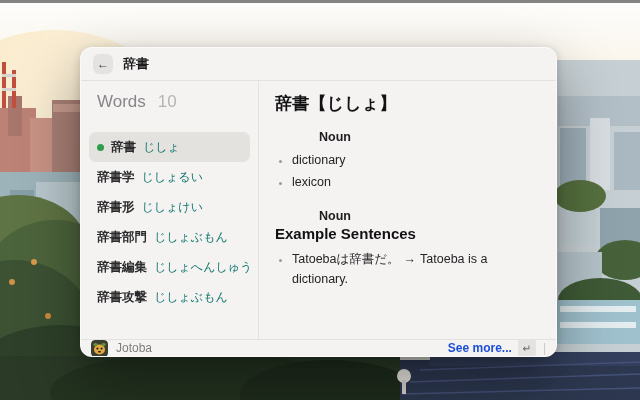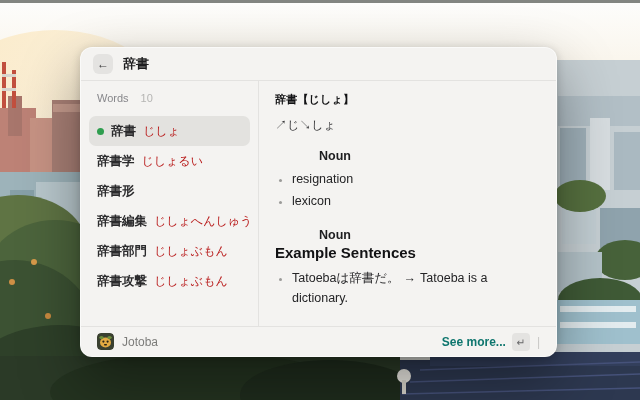--- a/index.html
+++ b/index.html
@@ -23,52 +23,52 @@
          padding:0 12px; border-bottom:1px solid #e3e2e0; }
   .back-btn { width:20px; height:20px; border-radius:6px; background:#e4e3e1;
               color:#3a3a3c; font-size:12px; line-height:1;
               display:flex; align-items:center; justify-content:center; cursor:pointer; }
   .query { font-size:13px; font-weight:600; color:#1d1d1f; }
 
   .main { flex:1; display:flex; min-height:0; }
 
   
   .sidebar { flex:none; width:178px; border-right:1px solid #e3e2e0; padding:8px 8px 0; overflow:hidden; }
-  .side-head { display:flex; gap:12px; padding:3px 8px 12px; font-size:11px; }
+  .side-head { display:flex; gap:12px; padding:3px 8px 20px; font-size:17px; }
   .side-head .lbl { color:#87878b; font-weight:500; }
   .side-head .cnt { color:#b5b5b3; }
   .item { display:flex; align-items:center; gap:7px; padding:6.5px 8px; border-radius:7px;
           white-space:nowrap; cursor:pointer; }
   .item.selected { background:#e3e2df; }
   .dot { flex:none; width:7px; height:7px; border-radius:50%; background:#2f9e4f; }
   .kanji { font-size:12.5px; font-weight:600; color:#2b2b2d; }
-  .reading { font-size:12px; color:#b91c1c; }
+  .reading { font-size:12px; color:#0f766e; }
 
   
   .detail { flex:1; padding:11px 16px 0; overflow:hidden; }
-  .title { font-size:11px; font-weight:700; color:#121214; letter-spacing:.2px; }
+  .title { font-size:17px; font-weight:700; color:#121214; letter-spacing:.2px; }
   .pitch { margin-top:10px; font-size:12px; color:#3a3a3c; }
   .pos { margin-top:15px; font-size:12.5px; font-weight:700; color:#1d1d1f;padding-left:44px; }
   ul.glosses { margin:6px 0 0; padding-left:17px; }
   ul.glosses li { font-size:12.5px; color:#242426; line-height:1.75; }
   ul.glosses li::marker { color:#9b9b99; font-size:11px; }
   .ex-head { margin-top:2px; font-size:15px; font-weight:700; color:#121214; }
   ul.examples { margin:7px 0 0; padding-left:17px; }
   ul.examples li { font-size:12.5px; color:#242426; line-height:1.65; margin-bottom:6px; }
   ul.examples li::marker { color:#9b9b99; font-size:11px; }
   .arrow { padding:0 4px; color:#242426; }
 
   
-  .ftr { flex:none; height:30px; border-top:1px solid #e3e2e0; background:#f4f3f1;
-         display:flex; align-items:center; gap:8px; padding:0 16px; }
+  .ftr { flex:none; height:17px; border-top:1px solid #e3e2e0; background:#f4f3f1;
+         display:flex; align-items:center; gap:8px; padding:0 10px; }
   .app-icon { width:17px; height:17px; border-radius:4px; overflow:hidden; flex:none; }
   .app-name { font-size:12px; color:#7c7c7a; }
   .ftr-right { margin-left:auto; display:flex; align-items:center; gap:7px; }
   .ftr-action { display:flex; align-items:center; gap:6px; cursor:pointer; }
-  .ftr-label { font-size:12px; font-weight:600; color:#0f766e; }
+  .ftr-label { font-size:12px; font-weight:600; color:#1d4ed8; }
   .key { min-width:18px; height:18px; padding:0 4px; background:#e4e3e1; border-radius:4px;
          font-size:10.5px; color:#68686a; display:flex; align-items:center; justify-content:center; }
   .vsep { color:#c9c8c6; font-size:12px; }
 </style>
 </head>
 <body>
 
 <div class="bg">
   <svg viewBox="0 0 640 400" preserveAspectRatio="none">
     <defs>
@@ -159,47 +159,47 @@
         <span class="dot"></span>
         <span class="kanji">辞書</span>
         <span class="reading">じしょ</span>
       </div>
       <div class="item">
         <span class="kanji">辞書学</span>
         <span class="reading">じしょるい</span>
       </div>
       <div class="item">
         <span class="kanji">辞書形</span>
+        <span class="reading">じしょけい</span>
+      </div>
+      <div class="item">
+        <span class="kanji">辞書部門</span>
+        <span class="reading">じしょぶもん</span>
       </div>
       <div class="item">
         <span class="kanji">辞書編集</span>
         <span class="reading">じしょへんしゅう</span>
       </div>
       <div class="item">
-        <span class="kanji">辞書部門</span>
-        <span class="reading">じしょぶもん</span>
-      </div>
-      <div class="item">
         <span class="kanji">辞書攻撃</span>
         <span class="reading">じしょぶもん</span>
       </div>
       <div class="item">
         
         
       </div>
 
     </div>
 
     <div class="detail">
       <div class="title">辞書【じしょ】</div>
-      <div class="pitch">↗じ↘しょ</div>
 
       <div class="pos">Noun</div>
       <ul class="glosses">
-        <li>resignation</li>
+        <li>dictionary</li>
         <li>lexicon</li>
       </ul>
 
       <div class="pos">Noun</div>
 
       <div class="ex-head">Example Sentences</div>
       <ul class="examples">
         <li><span>Tatoebaは辞書だ。</span><span class="arrow">→</span><span>Tatoeba is a dictionary.</span></li>
 
       </ul>

